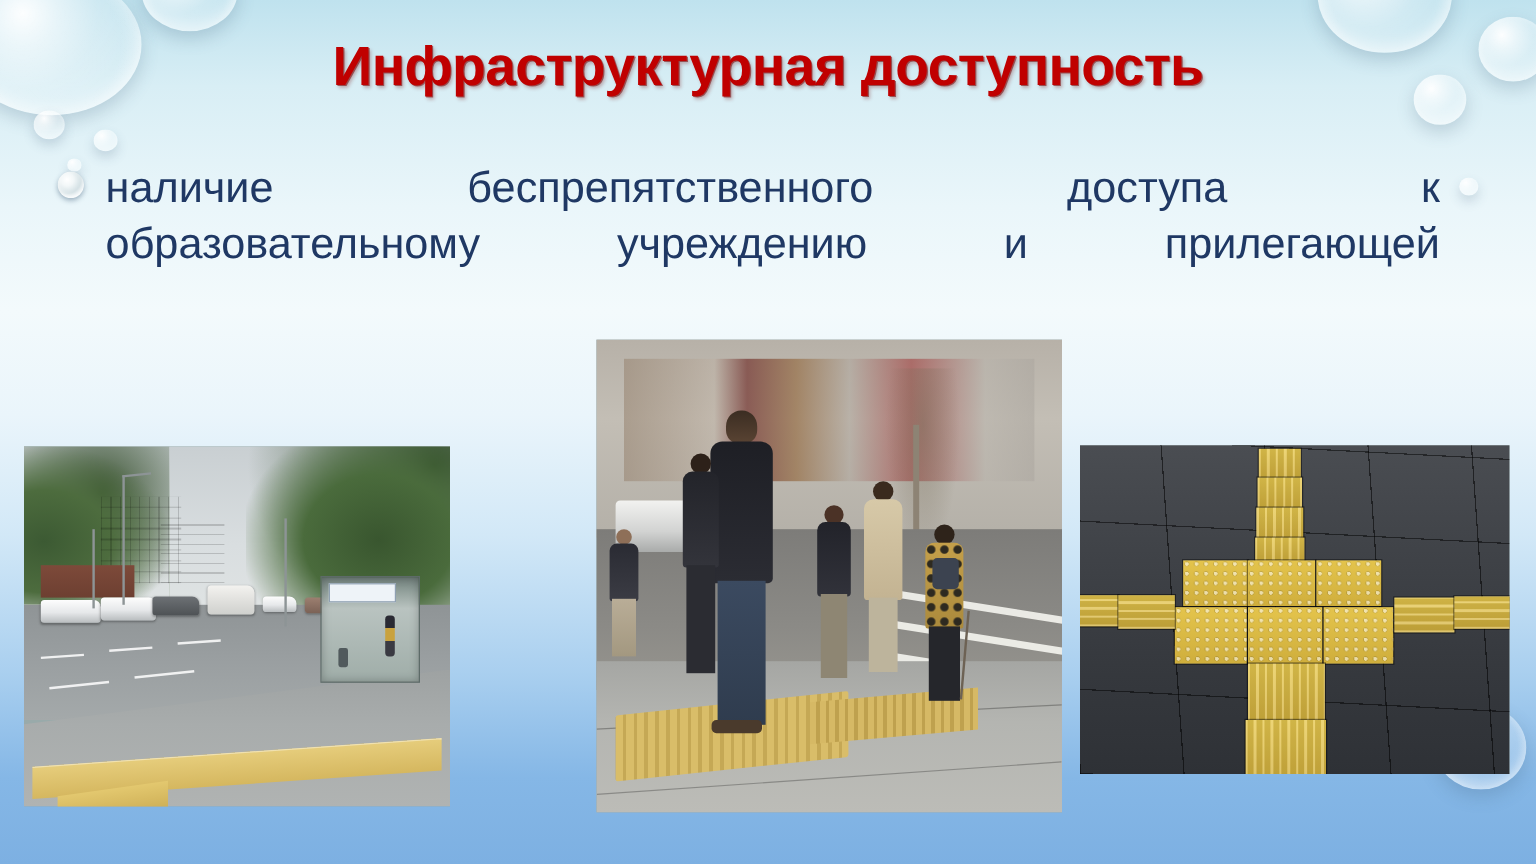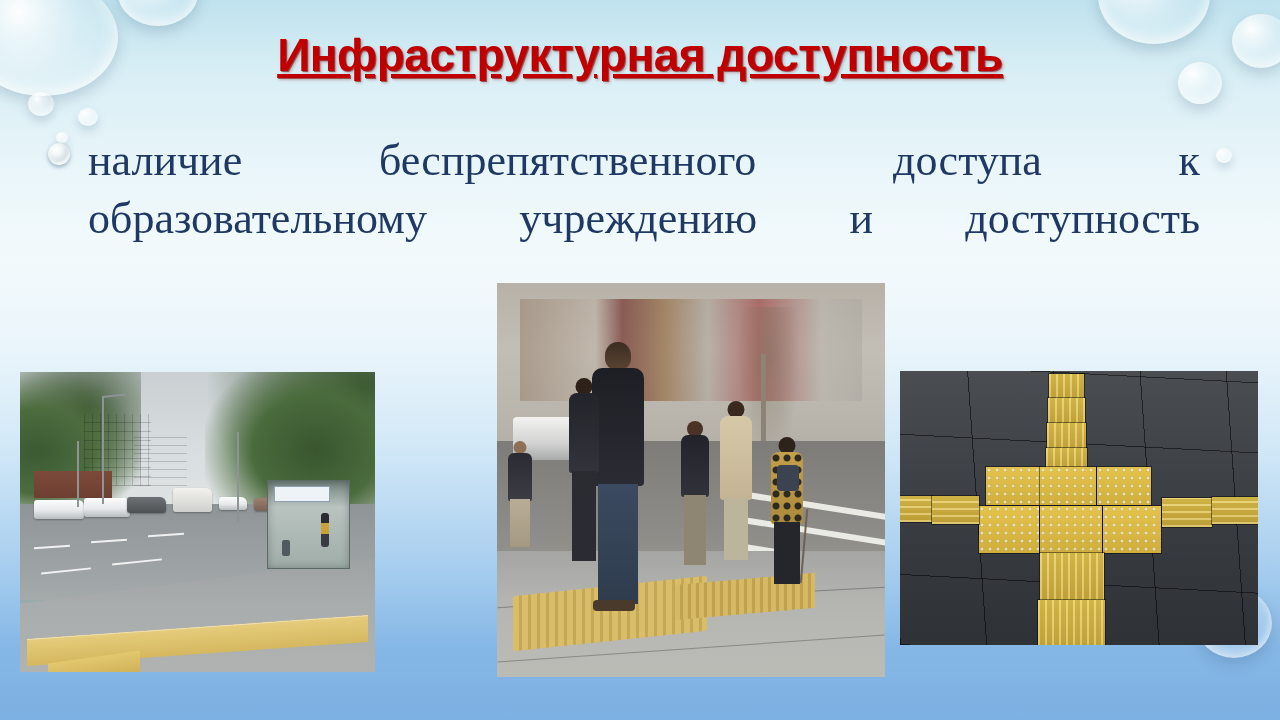--- a/index.html
+++ b/index.html
@@ -59,21 +59,20 @@
     left: 0;
     top: 28px;
     width: 1280px;
     text-align: center;
     font-size: 46px;
     font-weight: bold;
     color: #C00000;
     letter-spacing: -0.5px;
     text-shadow: 1px 1px 0 rgba(120,0,0,0.55), 2px 2px 3px rgba(120,20,20,0.30);
     white-space: nowrap;
-    text-decoration: underline;
   }
 
   
   #body-block {
     position: absolute;
     left: 48px;
     top: 132px;
     width: 1152px;
     display: flex;
     align-items: flex-start;
@@ -86,26 +85,25 @@
     margin-right: 18px;
     border-radius: 50%;
     background:
       radial-gradient(circle at 36% 30%,
         #ffffff 0%, #f2f7f8 26%, #d3e0e4 56%, #eef4f6 78%, #ffffff 92%),
       #e8f0f3;
     box-shadow: 0 2px 4px rgba(60,90,120,0.45), inset 0 -2px 4px rgba(255,255,255,0.9);
   }
   #bullet-text {
     flex: 1 1 auto;
-    font-size: 44px;
+    font-size: 36px;
     line-height: 1.31;
     color: #1F3864;
     text-align: justify;
     text-justify: inter-word;
-    font-family: Liberation Serif, serif;
   }
   #bullet-text .lastline { text-align: left; }
 
   
   .photo {
     position: absolute;
     overflow: hidden;
     background: #9aa;
   }
   .photo .inner { position: absolute; inset: 0; }
@@ -284,21 +282,21 @@
   <div class="bubble" style="left:1232px; top:14px;   width:58px;  height:54px;"></div>
   <div class="bubble flat" style="left:1216px; top:148px;  width:16px;  height:15px;"></div>
   <div class="bubble" style="left:1196px; top:588px;  width:76px;  height:70px;"></div>
 
   <div id="title">Инфраструктурная доступность</div>
 
   <div id="body-block">
     <div id="bullet-marker"></div>
     <div id="bullet-text">
       <div style="text-align:justify; text-align-last:justify;">наличие беспрепятственного доступа к</div>
-      <div style="text-align:justify; text-align-last:justify;">образовательному учреждению и доступность</div>
+      <div style="text-align:justify; text-align-last:justify;">образовательному учреждению и прилегающей</div>
     </div>
   </div>
 
   <div class="photo" id="photo-street">
     <div class="inner">
       <div class="sky"></div>
       <div class="treeL"></div>
       <div class="treeR"></div>
       <div class="bldg1" style="background-image:repeating-linear-gradient(0deg, rgba(0,0,0,0.18) 0 1px, rgba(0,0,0,0) 1px 9px), repeating-linear-gradient(90deg, rgba(0,0,0,0.16) 0 1px, rgba(0,0,0,0) 1px 8px);"></div>
       <div class="bldg2" style="background-image:repeating-linear-gradient(0deg, rgba(0,0,0,0.16) 0 1px, rgba(0,0,0,0) 1px 8px);"></div>

